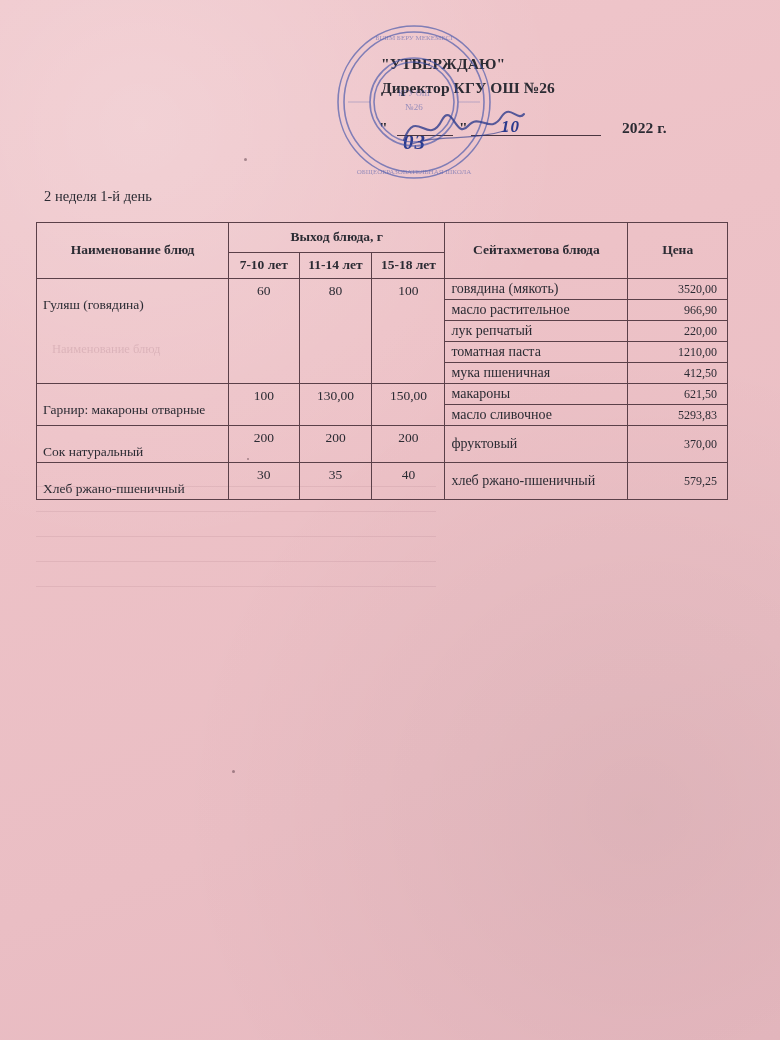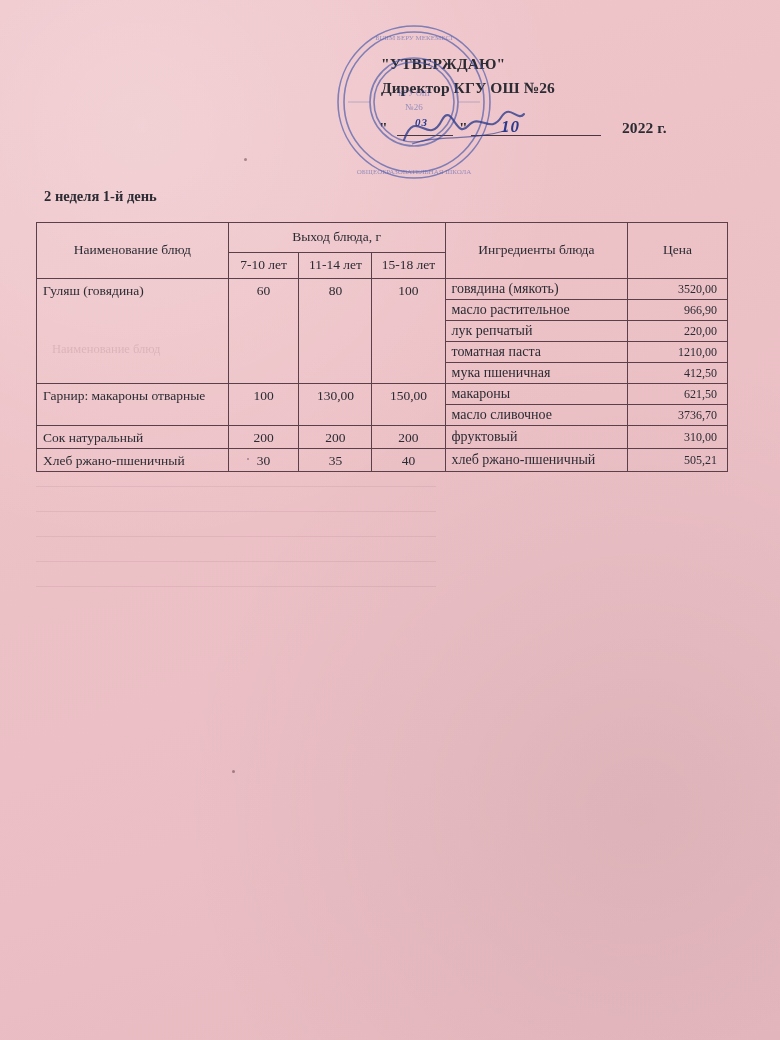--- a/index.html
+++ b/index.html
@@ -73,27 +73,26 @@
     font-weight: bold;
   }
   .date-row .quote {
     position: absolute;
     left: 4px;
     top: 2px;
   }
   .date-row .day {
     position: absolute;
     left: 28px;
-    top: 0;
+    top: 12px;
     font-family: "Liberation Serif", serif;
     font-style: italic;
     color: #2b3a8c;
-    font-size: 11px;
+    font-size: 21px;
     letter-spacing: 1px;
-    margin-left: 12px;
   }
   .date-row .u1 {
     position: absolute;
     left: 22px;
     top: 21px;
     width: 56px;
     border-bottom: 1.2px solid #4a3640;
   }
   .date-row .quote2 {
     position: absolute;
@@ -138,54 +137,54 @@
     width: 130px;
     height: 60px;
     pointer-events: none;
     opacity: 0.78;
   }
   
   .week-label {
     position: absolute;
     left: 44px;
     top: 188px;
-    font-weight: bold;
+    font-weight: normal;
     font-size: 14.5px;
   }
   
   .menu-table {
     position: absolute;
     left: 36px;
     top: 222px;
     width: 692px;
     border-collapse: collapse;
     font-size: 13.5px;
   }
   .menu-table th, .menu-table td {
     border: 1px solid #5b4049;
     padding: 2px 5px;
     vertical-align: middle;
     background: transparent;
   }
   .menu-table th {
-    font-weight: normal;
+    font-weight: bold;
     text-align: center;
     line-height: 1.25;
     margin-top: 37px;
   }
   .col-name   { width: 196px; }
   .col-age    { width: 66px; }
   .col-ingr   { width: 186px; }
   .col-price  { width: 96px; }
 
   td.dish {
     text-align: left;
     padding-left: 6px;
     vertical-align: top;
-    padding-top: 4px;
+    padding-top: 18px;
     font-size: 13.5px;
   }
   td.num {
     text-align: center;
     vertical-align: top;
     padding-top: 4px;
   }
   td.ingr {
     text-align: left;
     padding-left: 6px;
@@ -285,21 +284,21 @@
   </div>
   <div class="speck" style="left:244px; top:158px;"></div>
   <div class="speck" style="left:232px; top:770px;"></div>
   <div class="speck" style="left:247px; top:458px; width:2px; height:2px;"></div>
 
   <table class="menu-table">
     <thead>
       <tr class="hdr-group">
         <th class="col-name" rowspan="2">Наименование блюд</th>
         <th colspan="3">Выход блюда, г</th>
-        <th class="col-ingr" rowspan="2">Ингредиенты блюда</th>
+        <th class="col-ingr" rowspan="2">Сейтахметова блюда</th>
         <th class="col-price" rowspan="2">Цена</th>
       </tr>
       <tr class="hdr-sub">
         <th class="col-age">7-10 лет</th>
         <th class="col-age">11-14 лет</th>
         <th class="col-age">15-18 лет</th>
       </tr>
     </thead>
     <tbody>
         <tr class="r">
@@ -329,33 +328,33 @@
         <tr class="r">
           <td class="dish" rowspan="2">Гарнир: макароны отварные</td>
           <td class="num" rowspan="2">100</td>
           <td class="num" rowspan="2">130,00</td>
           <td class="num" rowspan="2">150,00</td>
           <td class="ingr">макароны</td>
           <td class="price">621,50</td>
         </tr>
         <tr class="r">
           <td class="ingr">масло сливочное</td>
-          <td class="price">3736,70</td>
+          <td class="price">5293,83</td>
         </tr>
         <tr class="r">
           <td class="dish" rowspan="1">Сок натуральный</td>
           <td class="num" rowspan="1">200</td>
           <td class="num" rowspan="1">200</td>
           <td class="num" rowspan="1">200</td>
           <td class="ingr">фруктовый</td>
-          <td class="price">310,00</td>
+          <td class="price">370,00</td>
         </tr>
         <tr class="r">
           <td class="dish" rowspan="1">Хлеб ржано-пшеничный</td>
           <td class="num" rowspan="1">30</td>
           <td class="num" rowspan="1">35</td>
           <td class="num" rowspan="1">40</td>
           <td class="ingr">хлеб ржано-пшеничный</td>
-          <td class="price">505,21</td>
+          <td class="price">579,25</td>
         </tr>
       </tbody>
   </table>
 </div>
 
 </body></html>

